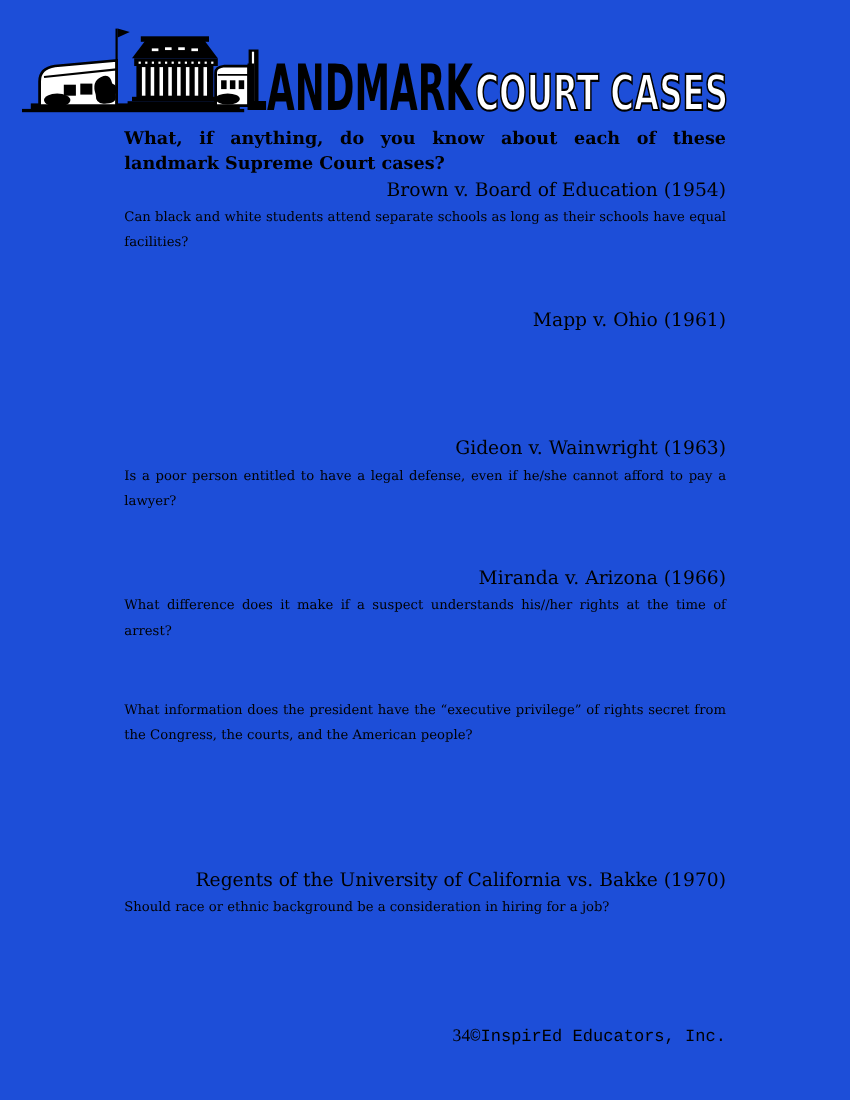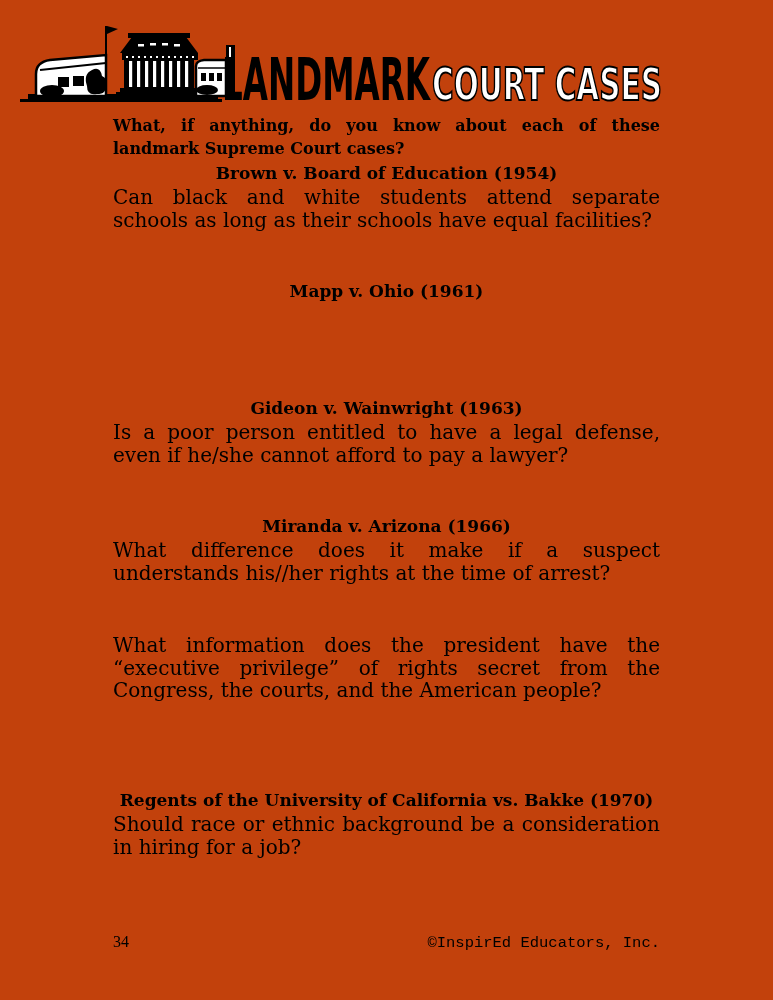--- a/index.html
+++ b/index.html
@@ -1,49 +1,49 @@
 <!DOCTYPE html>
 <html><head>
 <meta charset="utf-8">
 <style>
   html,body{margin:0;padding:0;background:#888;}
   .page{
     position:relative;
     width:773px;height:1000px;
-    background:#c2410c;
+    background:#1d4ed8;
     margin:0 auto;
     overflow:hidden;
     font-family:"DejaVu Serif", serif;
     color:#000;
   }
   
   .masthead{position:absolute;top:0;left:0;width:773px;height:115px;}
   
   .col{position:absolute;left:113px;width:547px;}
   .intro{
     top:114px;
     font-weight:bold;
     font-size:16px;line-height:23px;
     text-align:justify;text-justify:inter-word;
   }
   .case{position:absolute;left:113px;width:547px;}
   .case-title{
-    font-weight:bold;font-size:17px;line-height:23px;
-    text-align:center;white-space:nowrap;
+    font-weight:normal;font-size:17px;line-height:23px;
+    text-align:right;white-space:nowrap;
   }
   .case-question{
-    font-size:20px;line-height:22.5px;
+    font-size:12px;line-height:22.5px;
     text-align:justify;text-justify:inter-word;
     margin-top:1px;
   }
   .c0{top:162px}.c1{top:280px}.c2{top:397px}.c3{top:515px}.c4{top:633px}.c5{top:789px}
   
   .footer{
     position:absolute;top:933px;left:113px;width:547px;
-    display:flex;justify-content:space-between;align-items:baseline;
+    display:flex;justify-content:flex-end;align-items:baseline;
   }
   .page-num{font-size:16px;font-family:"Liberation Serif",serif;}
   .copyright{font-size:15.5px;font-family:Liberation Mono, monospace;}
 </style>
 </head>
 <body>
 
 <div class="page">
 
   <svg class="masthead" viewBox="0 0 773 115" xmlns="http://www.w3.org/2000/svg">

